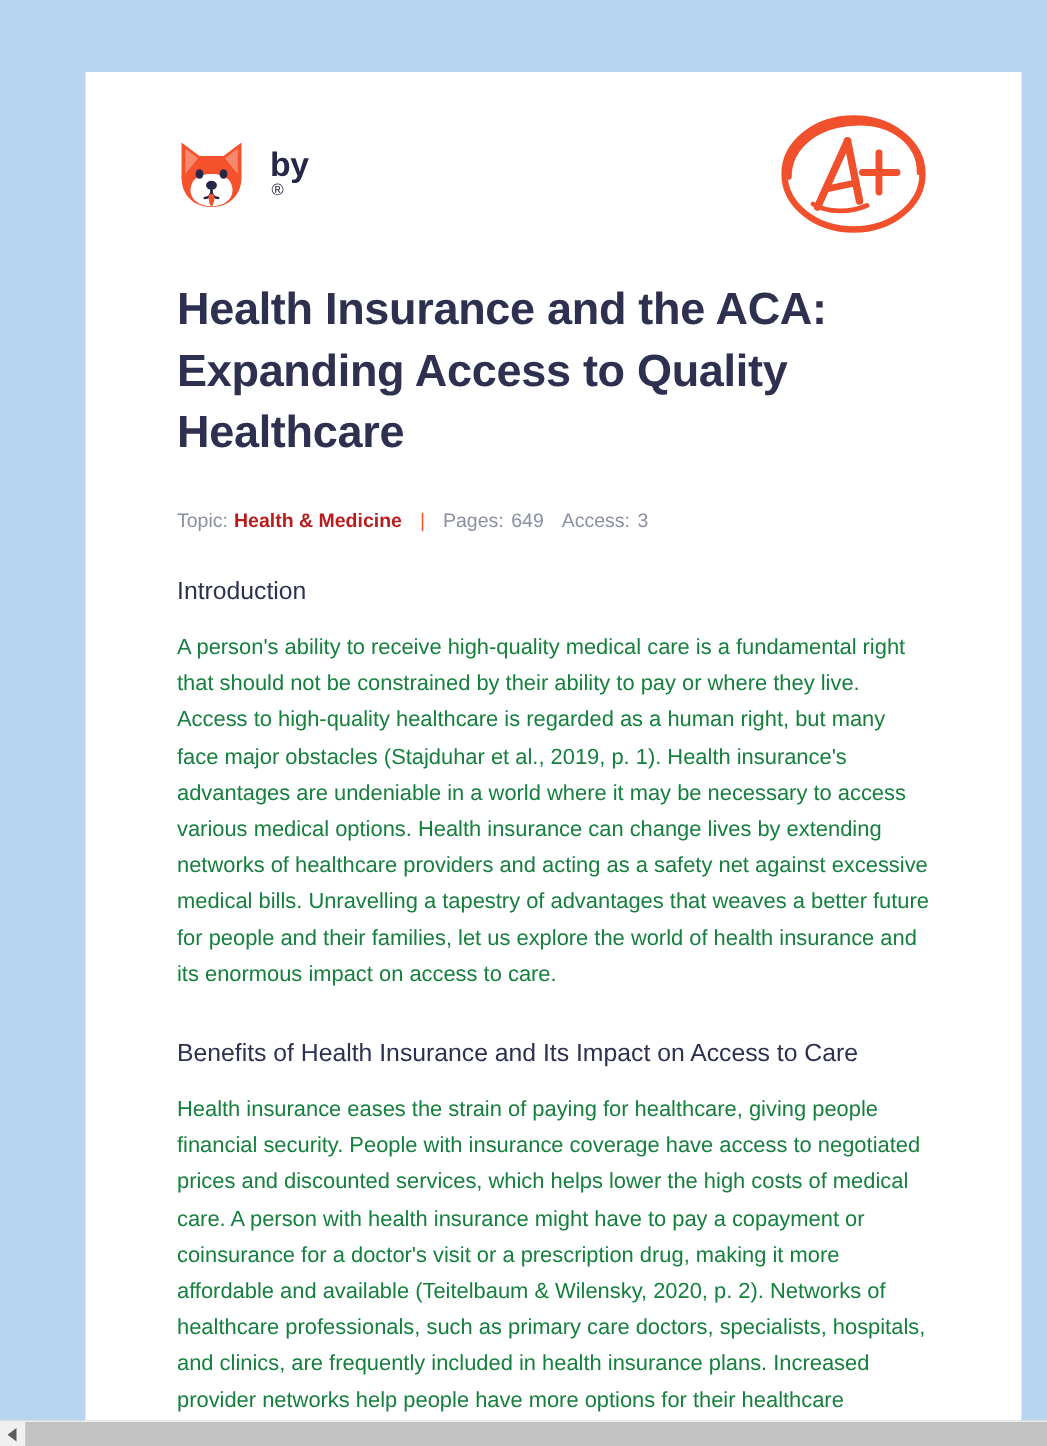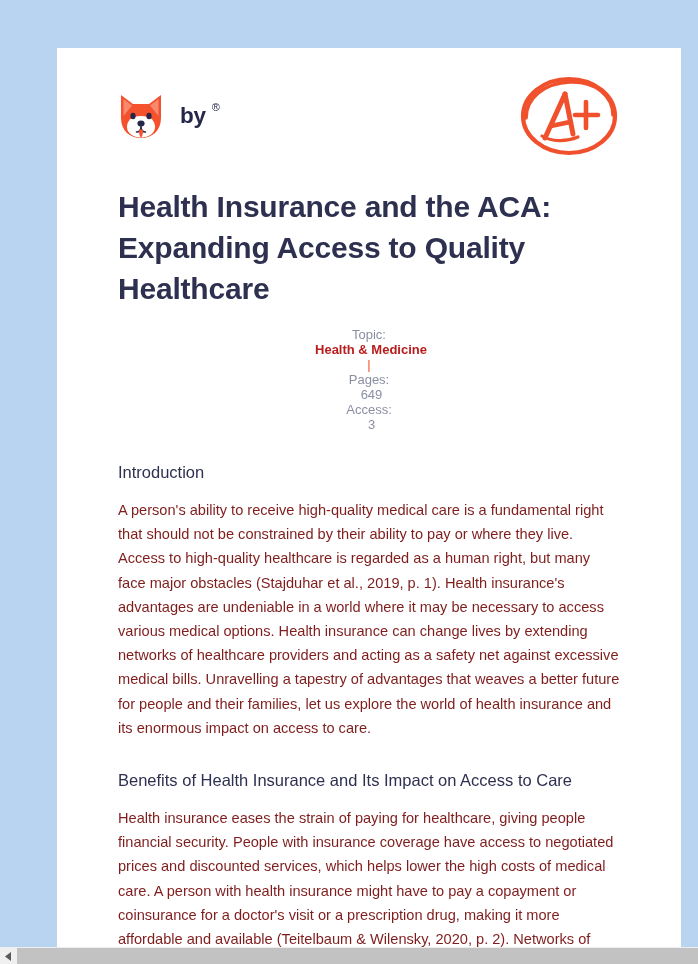--- a/index.html
+++ b/index.html
@@ -54,20 +54,21 @@
   }
 
   .brand-wordmark {
     font-size: 22.5px;
     font-weight: bold;
     color: #262748;
     letter-spacing: -0.3px;
     white-space: nowrap;
     display: flex;
     align-items: flex-start;
+    flex-direction: column;
   }
   .brand-wordmark .by-word {
     margin-right: 5px;
   }
   .brand-reg {
     font-size: 11px;
     font-weight: normal;
     vertical-align: super;
     position: relative;
     top: -2px;
@@ -85,28 +86,27 @@
   .doc-title {
     font-size: 30px;
     line-height: 41px;
     font-weight: bold;
     color: #2e3050;
     letter-spacing: -0.2px;
     margin: 18px 0 0 0;
   }
 
   .meta-row {
-    margin-top: 18px;
+    margin-top: 30px;
     font-size: 13px;
     color: #8a8fa3;
     display: flex;
     align-items: center;
     flex-wrap: nowrap;
     white-space: nowrap;
-    flex-direction: column;
   }
   .meta-label { color: #8a8fa3; }
   .meta-value {
     color: #b91c1c;
     font-weight: bold;
     margin-left: 4px;
   }
   .meta-sep {
     color: #f4512c;
     margin: 0 12px;
@@ -119,21 +119,21 @@
     font-size: 16.5px;
     font-weight: normal;
     color: #2e3050;
     line-height: 24px;
     margin: 28px 0 0 0;
   }
 
   .body-para {
     font-size: 14.6px;
     line-height: 24.2px;
-    color: #7f1d1d;
+    color: #15803d;
     margin: 14px 0 0 0;
     text-align: left;
   }
 
   
   .h-scrollbar {
     position: absolute;
     left: 0;
     bottom: 0;
     width: 698px;

